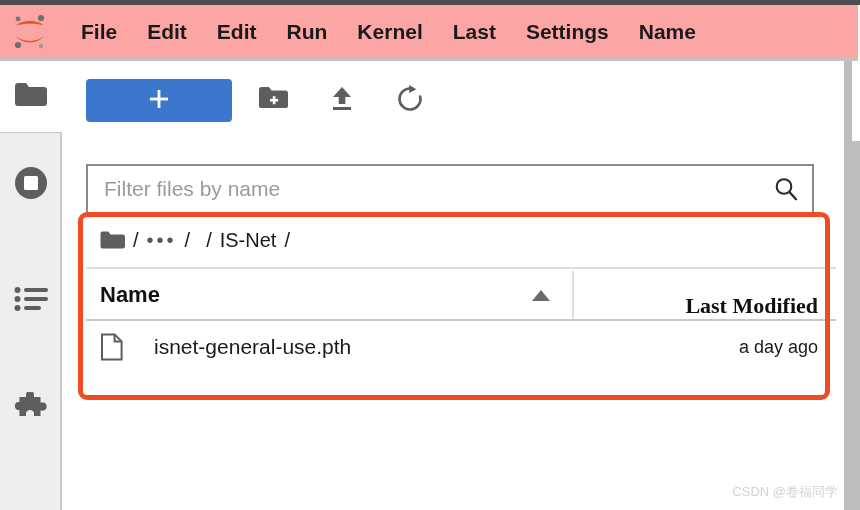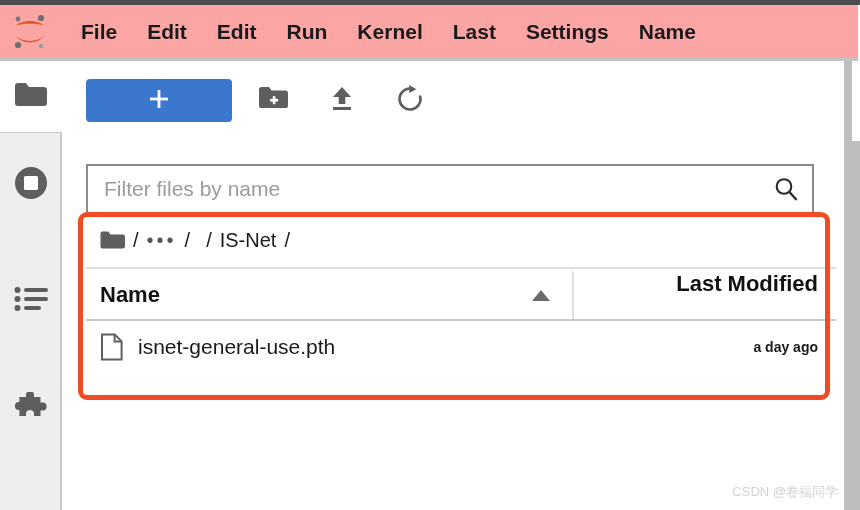--- a/index.html
+++ b/index.html
@@ -227,54 +227,54 @@
     margin-left: auto;
     margin-right: 22px;
     width: 0; height: 0;
     border-left: 9px solid transparent;
     border-right: 9px solid transparent;
     border-bottom: 11px solid #6b6b6b;
   }
   .th-modified {
     flex: 1 1 auto;
     display: flex;
-    align-items: flex-start;
+    align-items: flex-end;
     justify-content: flex-end;
     padding-right: 18px;
     box-sizing: border-box;
     cursor: pointer;
+    font-family: Liberation Serif, serif;
   }
   .th-modified .label { font-size: 22px; font-weight: bold; color: #111; }
 
   
   .file-row {
     position: absolute;
     left: 22px;
     top: 259px;
     width: 750px;
     height: 48px;
     display: flex;
     align-items: center;
     padding-left: 14px;
     box-sizing: border-box;
     cursor: pointer;
   }
   .file-name {
     font-size: 21px;
     color: #1a1a1a;
-    margin-left: 14px;
+    margin-left: 30px;
     white-space: nowrap;
   }
   .file-modified {
     margin-left: auto;
     margin-right: 18px;
-    font-size: 14px;
+    font-size: 18px;
     color: #1a1a1a;
     white-space: nowrap;
-    font-weight: bold;
   }
 
   
   .annotation-box {
     position: absolute;
     left: 78px;
     top: 212px;
     width: 752px;
     height: 188px;
     border: 5px solid #f04b24;

